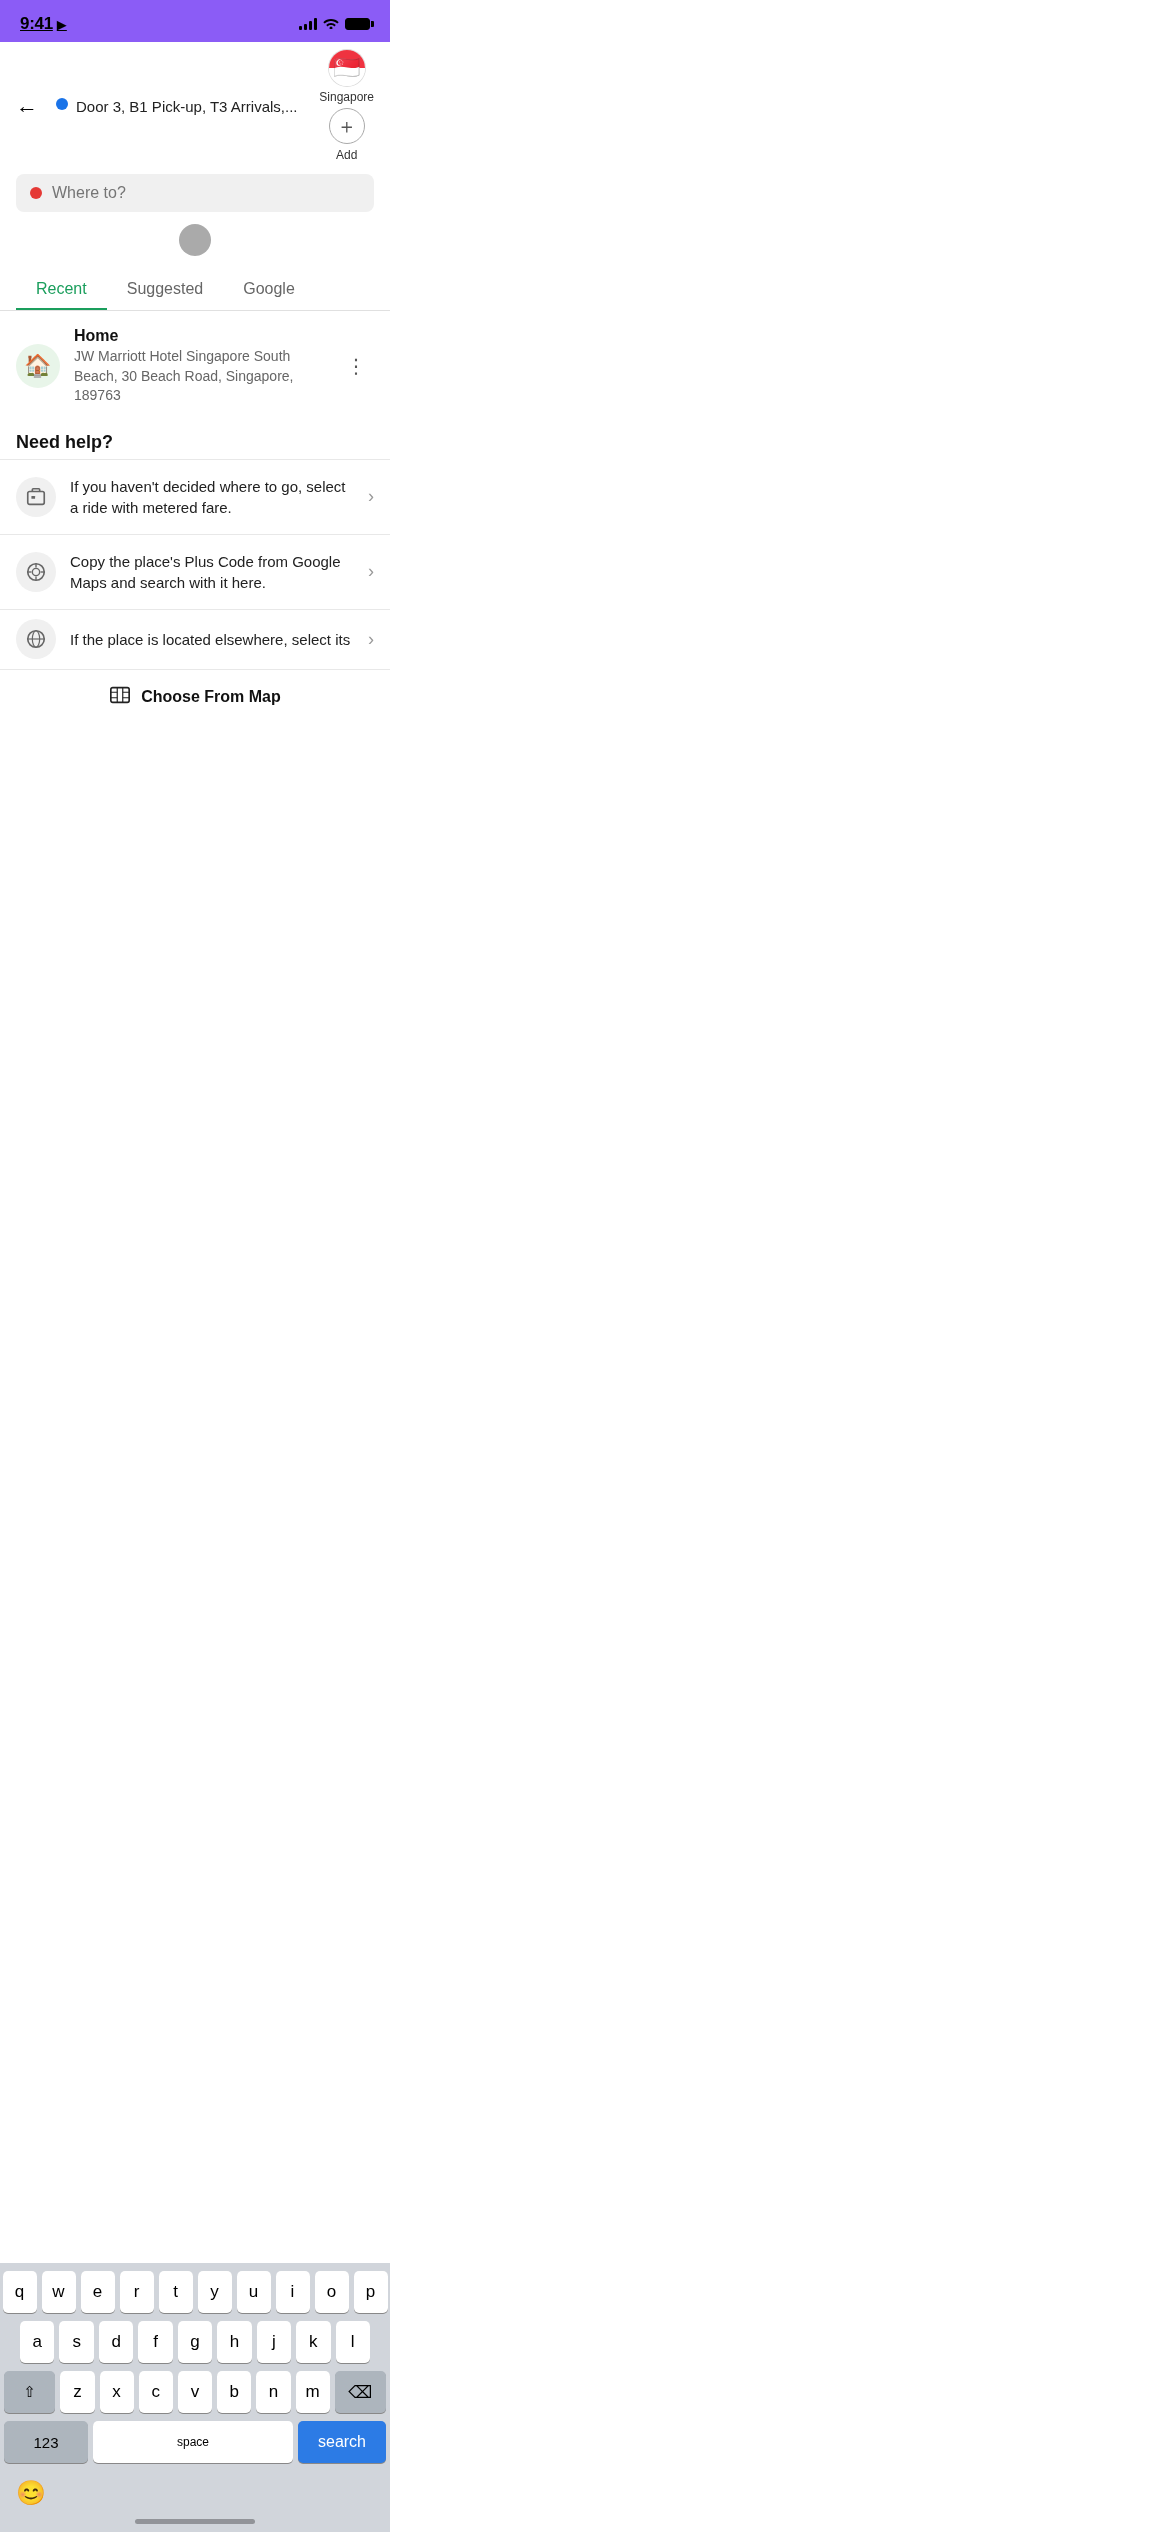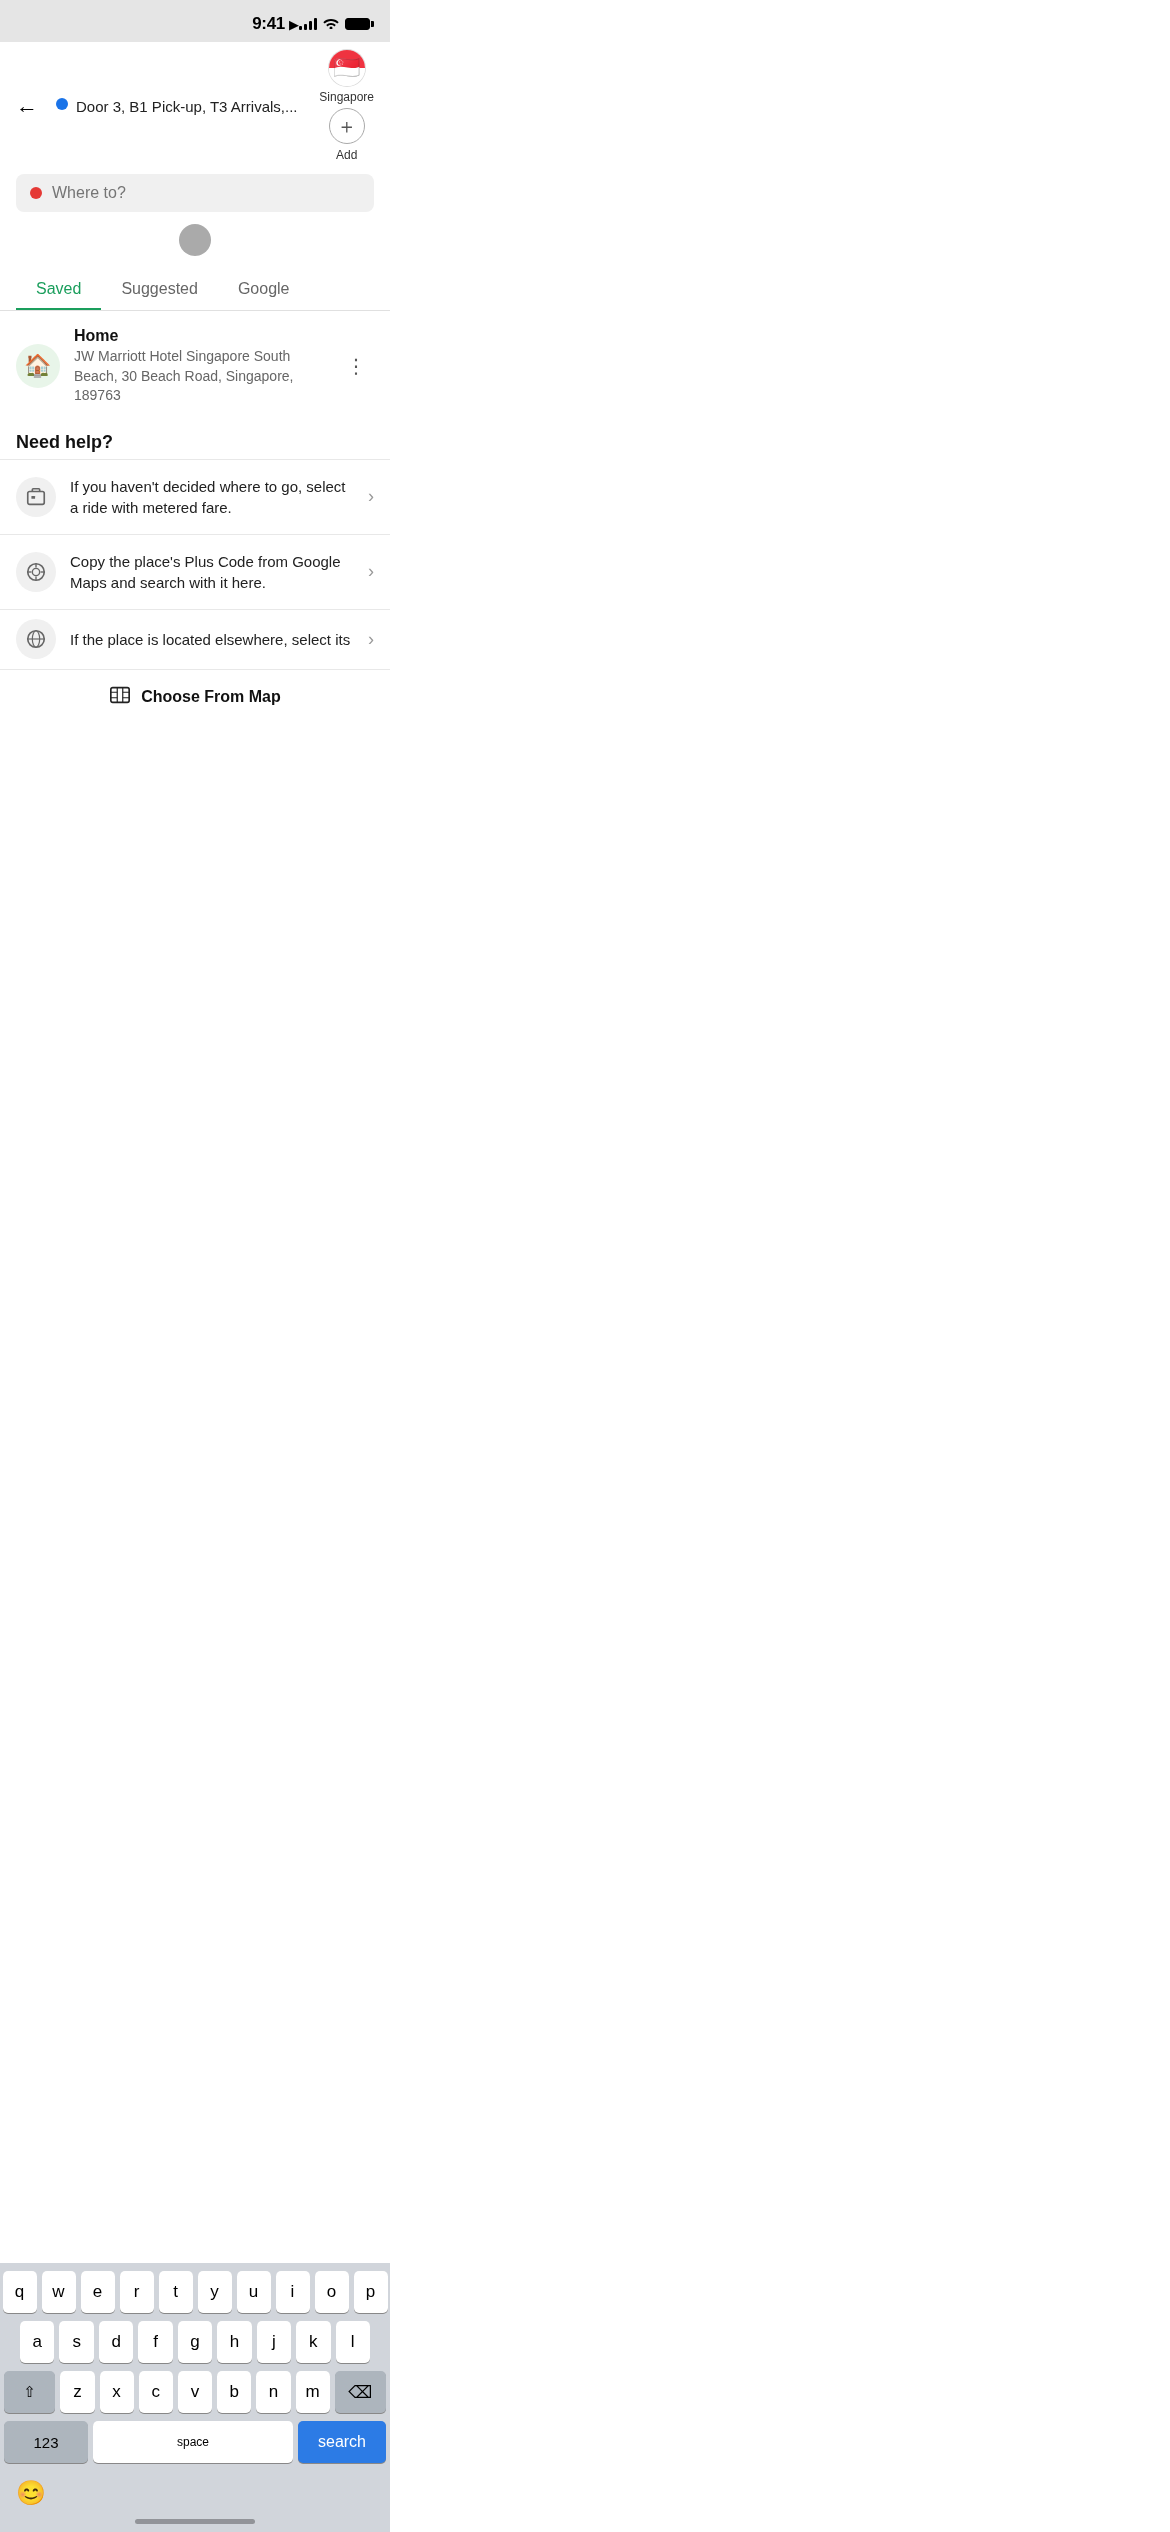--- a/index.html
+++ b/index.html
@@ -9,24 +9,25 @@
       background: #fff;
       width: 390px;
       min-height: 844px;
       overflow-x: hidden;
       position: relative;
     }
 
     
     .status-bar {
       display: flex;
-      justify-content: flex-end;
+      justify-content: space-between;
       align-items: center;
       padding: 14px 20px 8px 20px;
-      background: #e5e5e5;
+      background: #8b5cf6;
+      text-decoration: underline;
     }
     .status-time {
       font-size: 17px;
       font-weight: 600;
       color: #000;
       letter-spacing: -0.3px;
     }
     .status-icons {
       display: flex;
       align-items: center;
@@ -446,21 +447,21 @@
     <div class="dest-dot"></div>
     <input class="dest-input" type="text" placeholder="Where to?" style="">
   </div>
 </div>
 
 <div class="drag-handle">
   <div class="drag-handle-dot"></div>
 </div>
 
 <div class="tabs">
-  <div class="tab active">Saved</div>
+  <div class="tab active">Recent</div>
   <div class="tab">Suggested</div>
   <div class="tab">Google</div>
 </div>
 <div class="tab-divider"></div>
 
 <div class="location-item">
   <div class="home-icon-wrap">🏠</div>
   <div class="location-info">
     <div class="location-name">Home</div>
     <div class="location-addr">JW Marriott Hotel Singapore South Beach, 30 Beach Road, Singapore, 189763</div>

